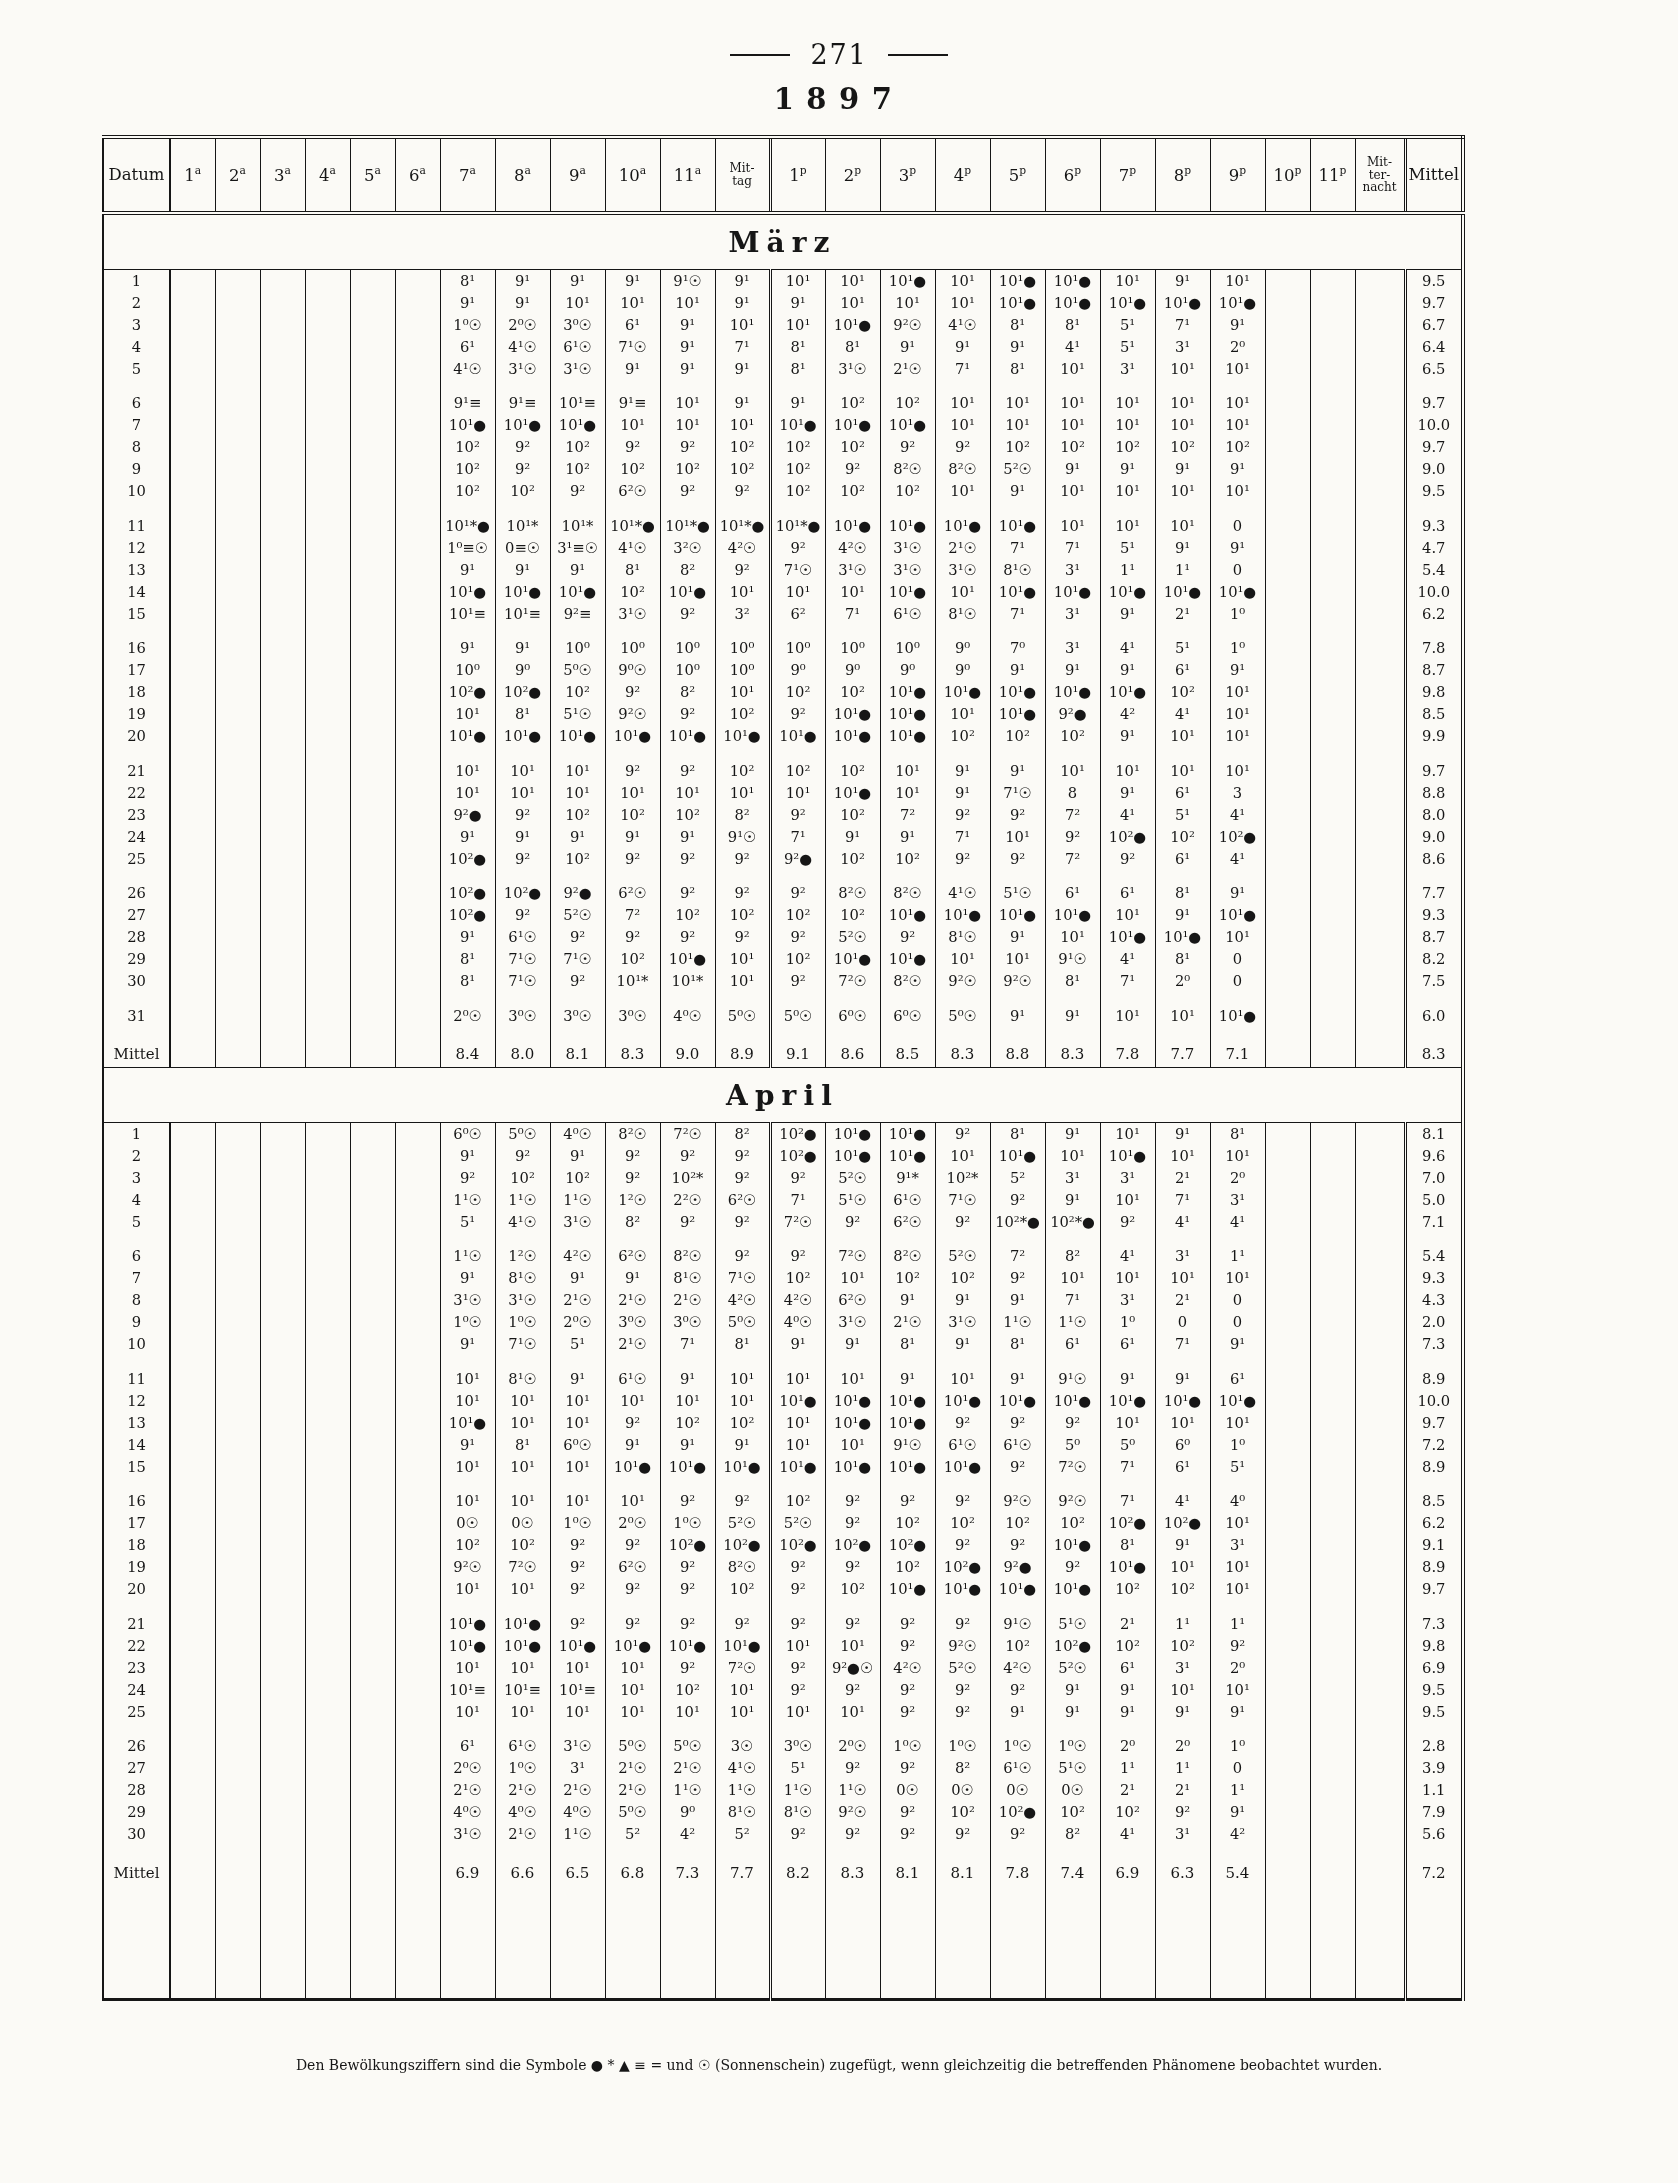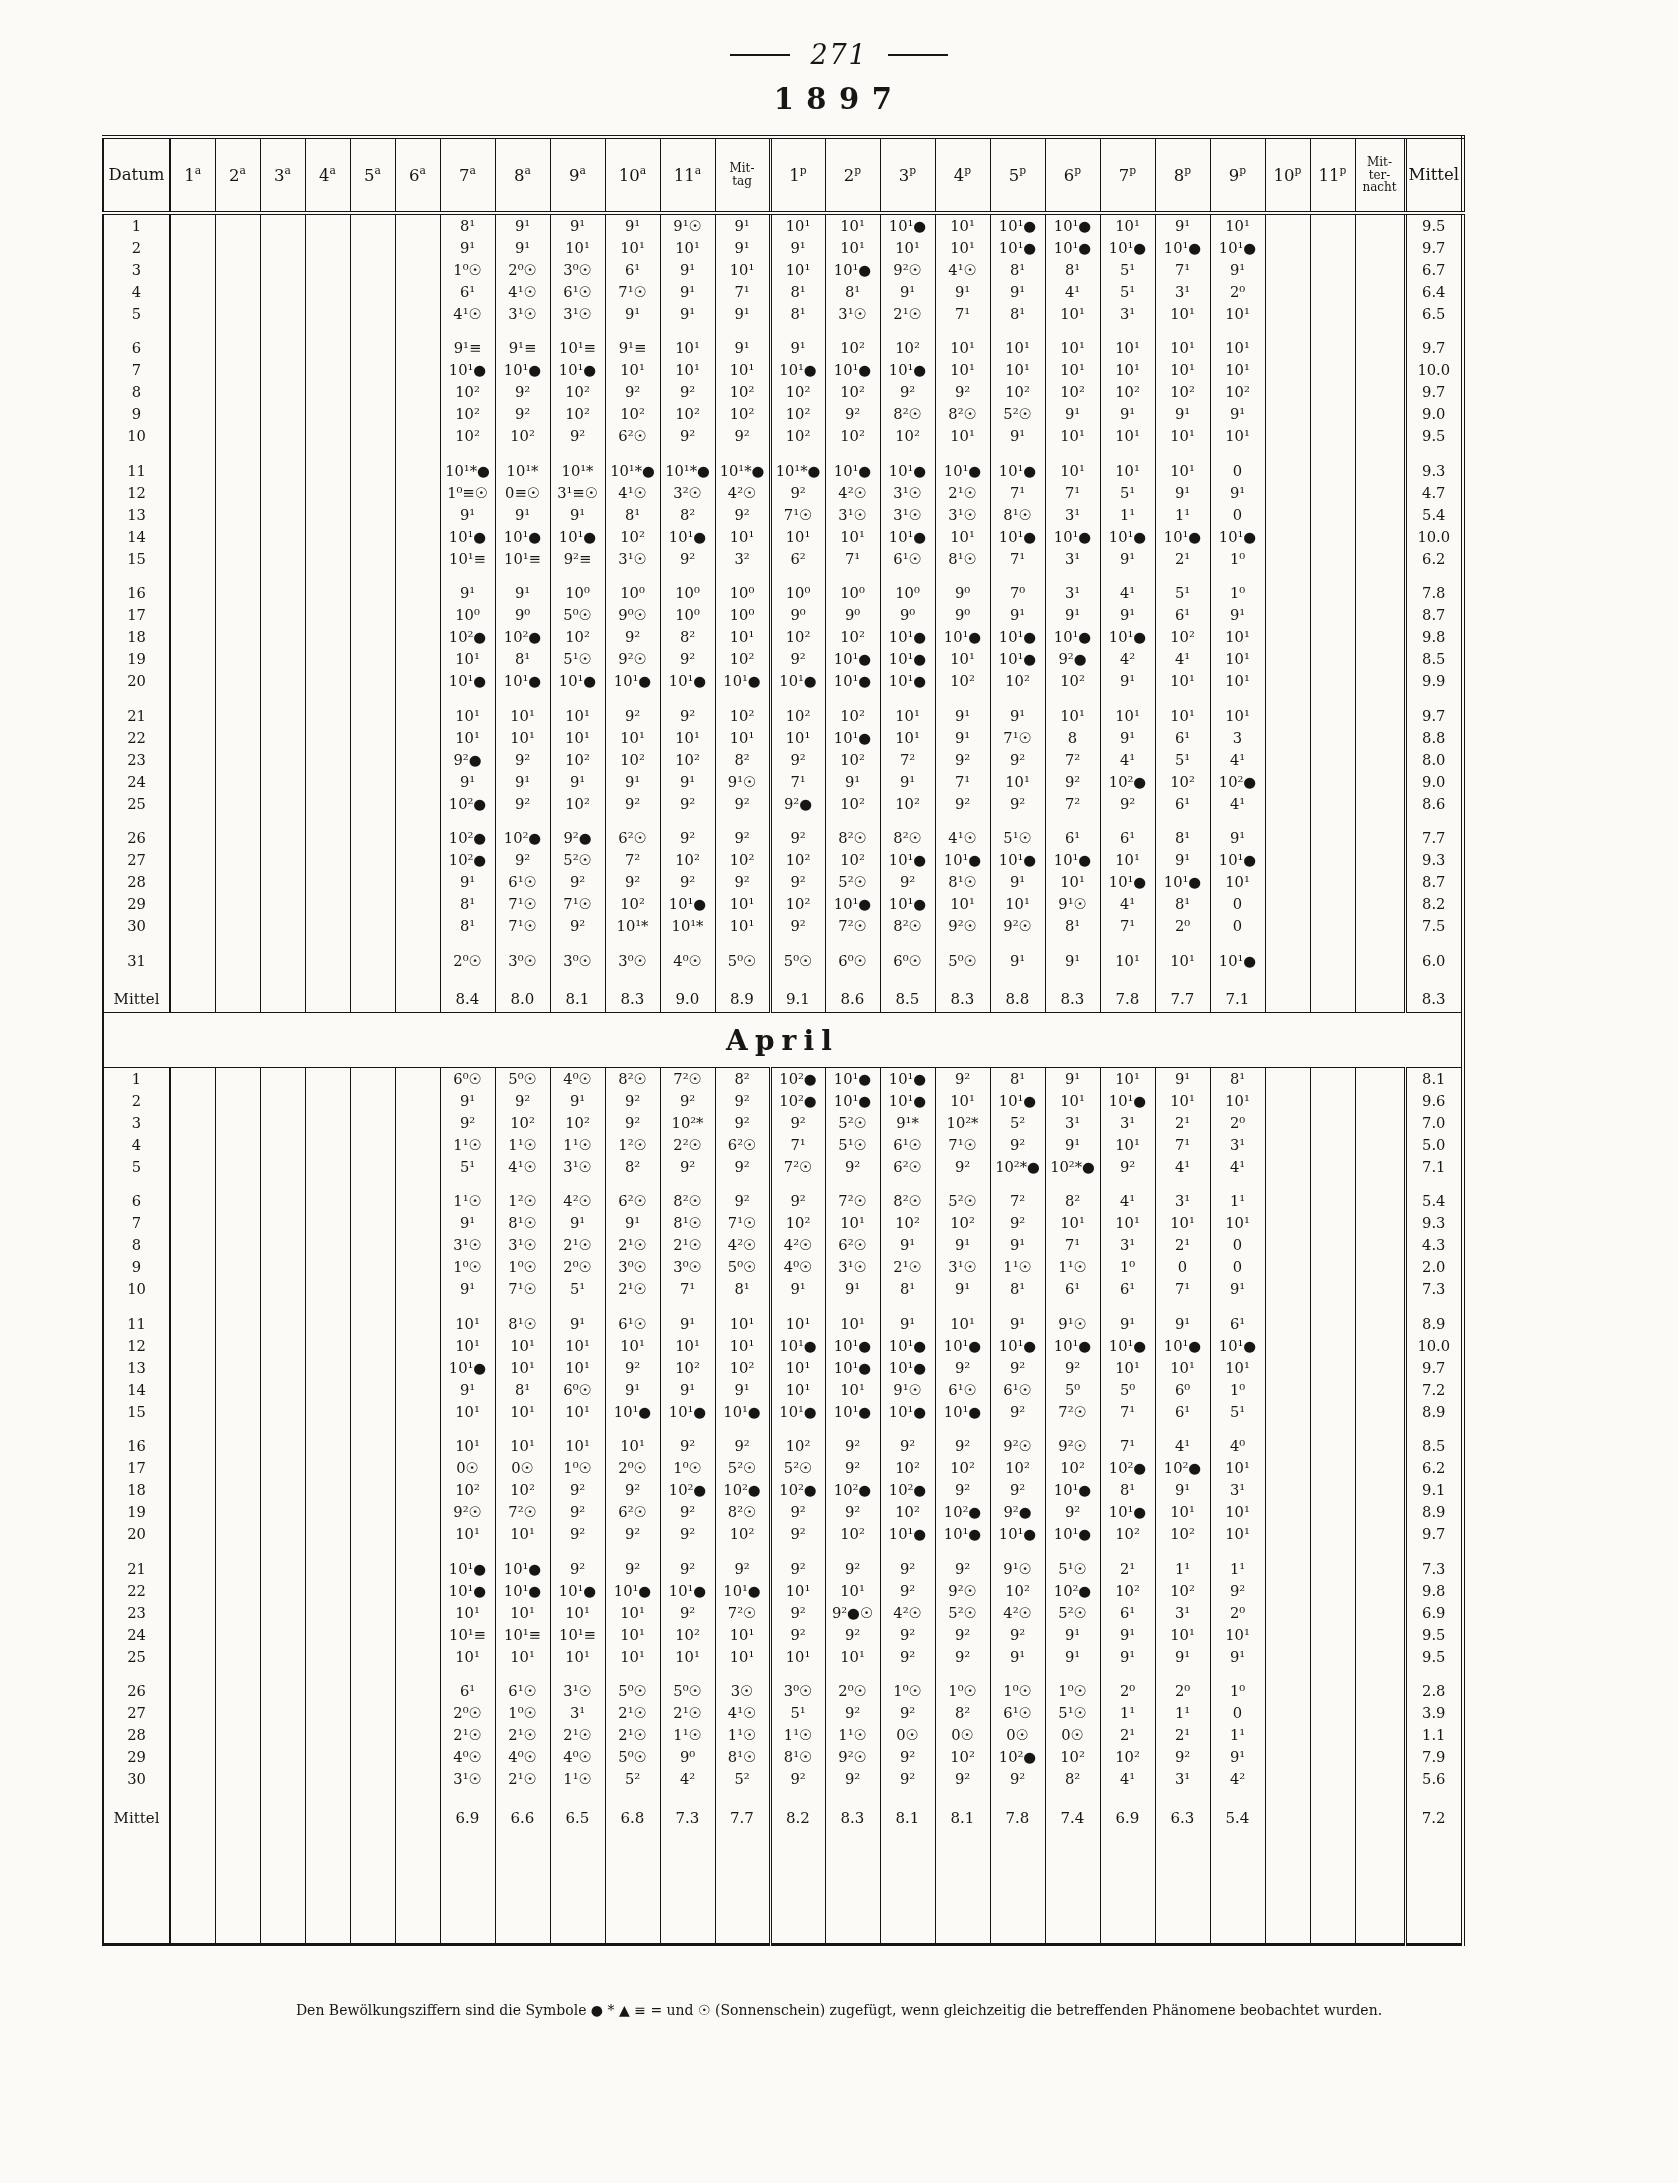--- a/index.html
+++ b/index.html
@@ -2,21 +2,21 @@
 <html style="font-size:7.1px"><head>
 <meta charset="utf-8">
 <style>
   html,body{margin:0;padding:0;}
   body{
     width:1678px;height:2183px;overflow:hidden;
     background:#fbfaf6;color:#161616;
     font-family:"DejaVu Serif", serif;
   }
   .pageno-row{display:flex;justify-content:center;align-items:center;gap:20.5px;padding-top:39px;}
-  .pageno{font-size:27px;letter-spacing:1.8px;font-style:italic;}
+  .pageno{font-size:27px;letter-spacing:1.8px;}
   .rule{width:60px;border-top:2.7px solid #161616;height:0;}
   .year{text-align:center;font-size:29px;font-weight:bold;letter-spacing:12.5px;margin-top:12px;}
   .title{text-align:center;font-size:35px;font-weight:bold;margin:13.4px 0 0 0;letter-spacing:0.9px;}
 
   table{
     border-collapse:collapse;table-layout:fixed;
     margin:19px 0 0 102px;
     border-left:2.7px solid #161616;
     border-right:4px double #161616;
     border-top:4.5px double #161616;
@@ -117,20 +117,23 @@
           <th><span>11</span><sup>p</sup></th>
           <th class="small-head">
             <div>Mit-</div>
             <div>ter-</div>
             <div>nacht</div>
           </th>
           <th class="b-dbl">Mittel</th>
         </tr>
       </thead>
     <tbody>
+        <tr class="band">
+          <td colspan="26">März</td>
+        </tr>
         <tr class="data">
           <td class="datum">1</td>
           <td class="b-thick"></td>
           <td></td>
           <td></td>
           <td></td>
           <td></td>
           <td></td>
           <td>8¹</td>
           <td>9¹</td>

